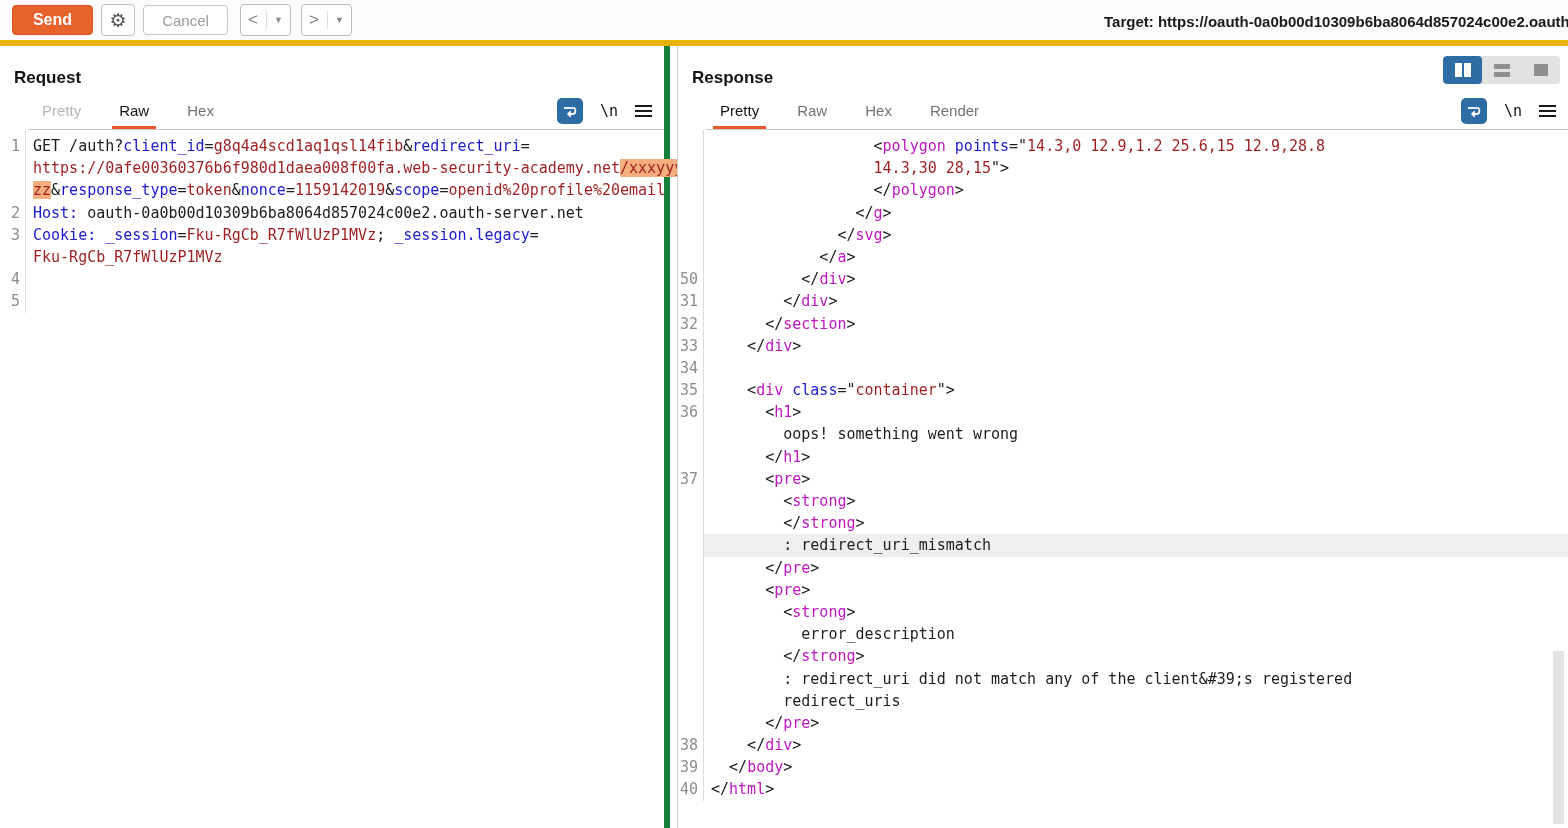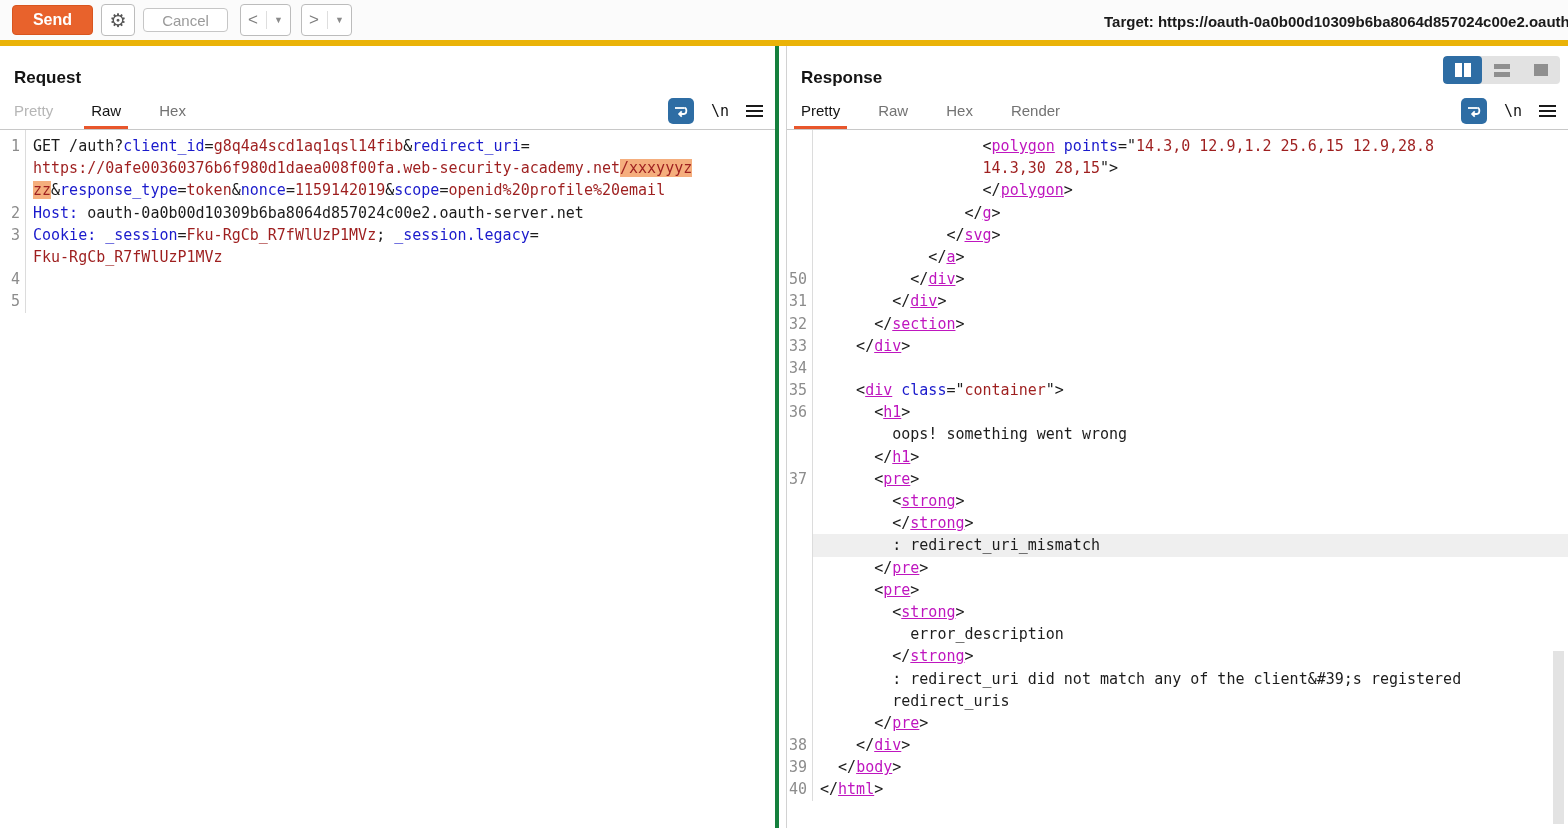--- a/index.html
+++ b/index.html
@@ -14,57 +14,57 @@
   
   .toolbar{ position:relative; height:46px; background:#fbfbfb;
             border-bottom:6px solid #eab308; display:flex; align-items:center;
             gap:8px; padding-left:12px; }
   .btn-send{ width:81px; height:30px; background:var(--orange); border:1px solid #d8551f;
              border-radius:4px; color:#fff; font-weight:700; font-size:16px;
              display:flex; align-items:center; justify-content:center; cursor:pointer;}
   .btn-gear{ width:34px; height:32px; background:#fff; border:1px solid #bcbcbc;
              border-radius:4px; display:flex; align-items:center; justify-content:center;
              font-size:19px; color:#555; cursor:pointer;}
-  .btn-cancel{ width:85px; height:24px; background:#fff; border:1px solid #c6c6c6;
+  .btn-cancel{ width:85px; height:30px; background:#fff; border:1px solid #c6c6c6;
              border-radius:4px; color:#9a9a9a; font-size:15px; display:flex;
              align-items:center; justify-content:center; cursor:pointer;}
   .btn-nav{ width:51px; height:32px; background:#fff; border:1px solid #bcbcbc;
             border-radius:4px; display:flex; align-items:center;
             justify-content:space-between; padding:0 7px; cursor:pointer;}
   .btn-nav .chev{ font-size:17px; color:#7d7d7d; }
   .btn-nav .vdiv{ width:1px; height:18px; background:#dedede; }
   .btn-nav .caret{ font-size:9px; color:#8a8a8a; }
   .nav-group{ display:flex; gap:10px; margin-left:4px; }
   .target{ position:absolute; left:1104px; top:13px; right:0; overflow:hidden;
            white-space:nowrap; font-size:15px; font-weight:700; color:#1a1a1a; }
 
   
   .main{ display:flex; height:782px; }
   .panel{ background:#fff; }
-  .panel-req{ width:779px; border-right:4px solid #15803d; }
+  .panel-req{ width:670px; border-right:6px solid #15803d; }
   .gutter{ width:7px; background:#fff; }
   .panel-resp{ flex:1; border-left:1px solid #d2d2d2; position:relative; }
   .panel-head{ display:flex; justify-content:space-between; align-items:flex-start;
                padding:22px 8px 0 14px; }
   .panel-title{ font-size:17px; font-weight:700; color:#141414; }
 
   
   .layout-group{ margin-top:-12px; display:flex; background:#e2e2e2; border-radius:4px;
                  overflow:hidden; }
   .layout-btn{ width:39px; height:28px; display:flex; align-items:center;
                justify-content:center; gap:2px; cursor:pointer; }
   .layout-btn.active{ background:var(--blue); border-radius:4px; }
   .lb-col span{ width:7px; height:14px; background:#fff; }
   .lb-row{ flex-direction:column; gap:3px; }
   .lb-row span{ width:16px; height:5px; background:#8f8f8f; }
   .lb-one span{ width:14px; height:12px; background:#8f8f8f; }
 
   
   .tabbar{ margin-top:4px; height:38px; display:flex; align-items:stretch; gap:38px;
-           padding:0 12px 0 14px; border-bottom:1px solid #c8c8c8; }
+           padding:0 12px 0 14px; border-bottom:1px solid #c8c8c8;margin-left:28px; }
   .tab{ font-size:15px; color:#737373; line-height:37px; position:relative;
         cursor:pointer; }
   .tab.disabled{ color:#b6b6b6; }
   .tab.selected{ color:#141414; }
   .tab.selected::after{ content:''; position:absolute; left:-7px; right:-7px;
         bottom:0; height:3px; background:var(--underline); }
   .code-icons{ margin-left:auto; display:flex; align-items:center; gap:17px; }
   .wrap-btn{ width:26px; height:26px; border-radius:5px; background:var(--blue);
              display:flex; align-items:center; justify-content:center; cursor:pointer;}
   .nl-label{ font-family:"DejaVu Sans Mono","Liberation Mono",monospace;
@@ -77,21 +77,21 @@
               font-size:15px; color:var(--code-plain); }
   .code-area::before{ content:''; position:absolute; left:25px; top:0; bottom:0;
               width:1px; background:#dcdcdc; }
   .crow{ display:flex; height:22.2px; line-height:22.2px; }
   .lnum{ flex:0 0 25px; text-align:right; padding-right:5px; color:#8c8c8c; }
   .ctext{ flex:1; white-space:pre; padding-left:8px; }
   .crow.hl .ctext{ background:var(--hl-row); }
   .tk-p{ color:var(--code-plain); }
   .tk-n,.tk-a{ color:var(--code-name); }
   .tk-v{ color:var(--code-value); }
-  .tk-t{ color:var(--code-tag);text-decoration:underline; }
+  .tk-t{ color:var(--code-tag); }
   .tk-m{ color:var(--code-value); background:var(--mark-bg); }
 
   
   .vscroll{ position:absolute; top:0; right:0; width:15px; height:100%; }
   .vthumb{ position:absolute; top:521px; right:4px; width:11px; height:173px;
            background:#e3e3e3; }
 </style>
 </head>
 <body>
 

